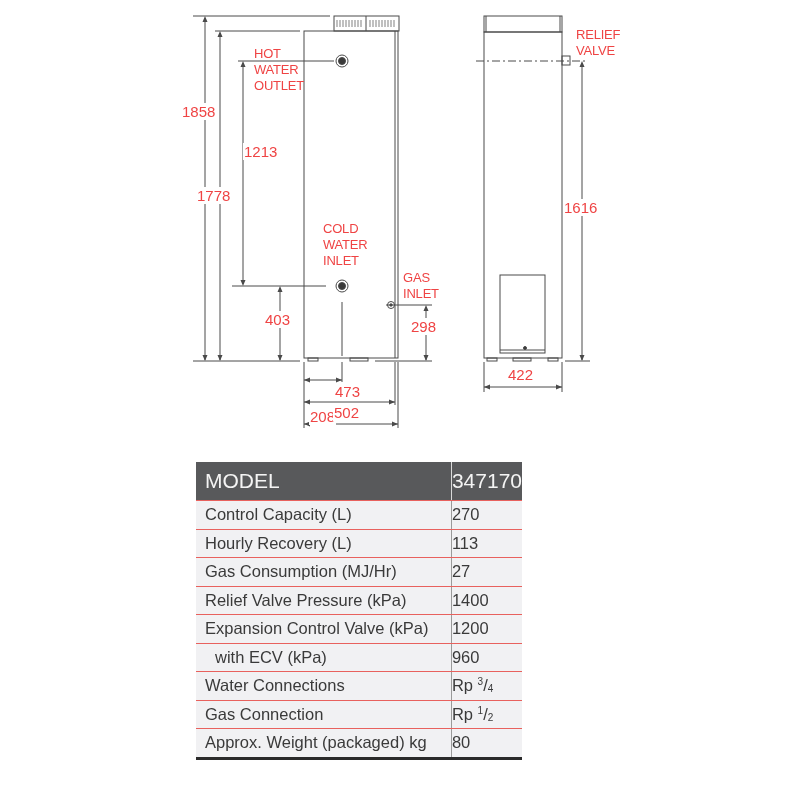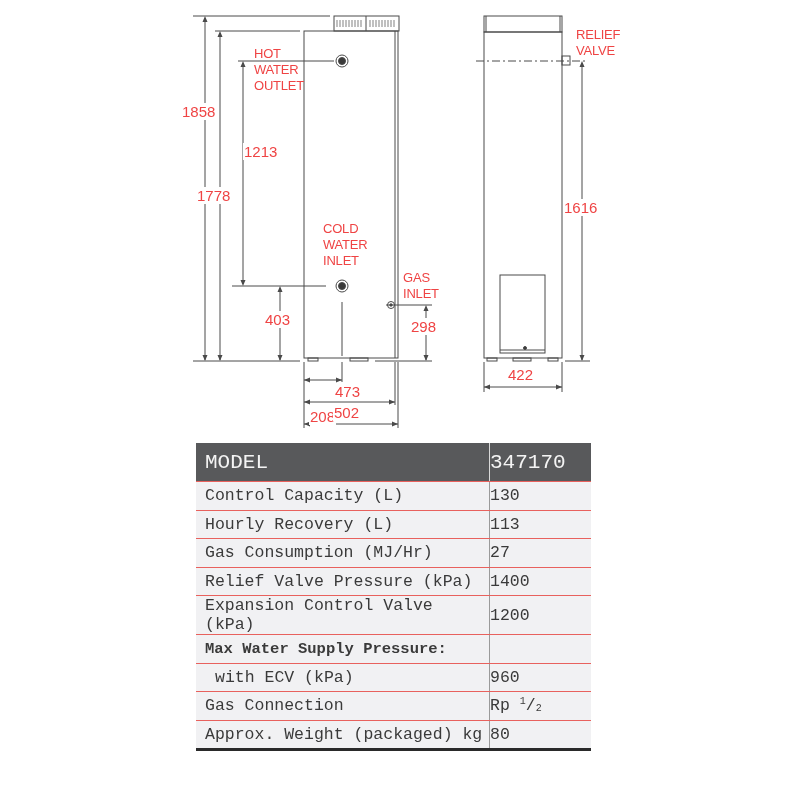--- a/index.html
+++ b/index.html
@@ -1,20 +1,20 @@
 <!DOCTYPE html>
 <html><head>
 <meta charset="utf-8">
 <style>
   html,body{margin:0;padding:0;background:#ffffff;}
   body{width:800px;height:800px;position:relative;overflow:hidden;font-family:"Liberation Sans",sans-serif;color:#3a3a3a;}
   .diagram{position:absolute;left:0;top:0;width:800px;height:440px;}
   .lbl{position:absolute;font-size:13px;line-height:16px;color:#ef4444;letter-spacing:-0.2px;}
   .dim{position:absolute;font-size:15px;color:#ef4444;background:#fff;padding:0 1px;}
-  .spec-table{position:absolute;left:196px;top:443px;width:395px;border-collapse:collapse;font-family:Liberation Mono, monospace;}
+  .spec-table{position:absolute;left:196px;top:462px;width:326px;border-collapse:collapse;}
   .spec-table td{height:27.5px;padding:0;font-size:16.5px;border-bottom:1.5px solid #e8615d;background:#f1f1f3;color:#3a3a3a;vertical-align:middle;}
   .spec-table td.k{width:274px;padding-left:9px;border-right:1px solid #9a9a9a;}
   .spec-table td.v{text-align:left;}
   .spec-table tr.head td{background:#58595b;color:#f4f4f4;height:38px;font-size:21px;border-bottom:1.5px solid #e8615d;}
   .spec-table tr.head td.k{border-right:1.5px solid #d9d9d9;}
   .spec-table tr.bold td.k{font-weight:bold;font-size:15.5px;}
   .spec-table tr.ind td.k{padding-left:19px;}
   .spec-table tr.last td{border-bottom:3px solid #2a2a2a;margin-top:8px;}
   sup.f{font-size:10px;vertical-align:6px;}
   sub.f{font-size:10px;vertical-align:-1px;}
@@ -143,45 +143,45 @@
 </div>
 
 <table class="spec-table">
   <tbody>
       <tr class="head">
     <td class="k">MODEL</td>
     <td class="v">347170</td>
   </tr>
   <tr>
     <td class="k">Control Capacity (L)</td>
-    <td class="v">130</td>
+    <td class="v">270</td>
   </tr>
   <tr>
     <td class="k">Hourly Recovery (L)</td>
     <td class="v">113</td>
   </tr>
   <tr>
     <td class="k">Gas Consumption (MJ/Hr)</td>
     <td class="v">27</td>
   </tr>
   <tr>
     <td class="k">Relief Valve Pressure (kPa)</td>
     <td class="v">1400</td>
   </tr>
   <tr>
     <td class="k">Expansion Control Valve (kPa)</td>
     <td class="v">1200</td>
   </tr>
-  <tr class="bold">
-    <td class="k">Max Water Supply Pressure:</td>
-    <td class="v"></td>
-  </tr>
   <tr class="ind">
     <td class="k">with ECV (kPa)</td>
     <td class="v">960</td>
+  </tr>
+  <tr>
+    <td class="k">Water Connections</td>
+    <td class="v"><span>Rp</span> <sup class="f">3</sup>/<sub class="f">4</sub></td>
   </tr>
   <tr>
     <td class="k">Gas Connection</td>
     <td class="v"><span>Rp</span> <sup class="f">1</sup>/<sub class="f">2</sub></td>
   </tr>
   <tr class="last">
     <td class="k">Approx. Weight (packaged) kg</td>
     <td class="v">80</td>
   </tr>
 </tbody>

